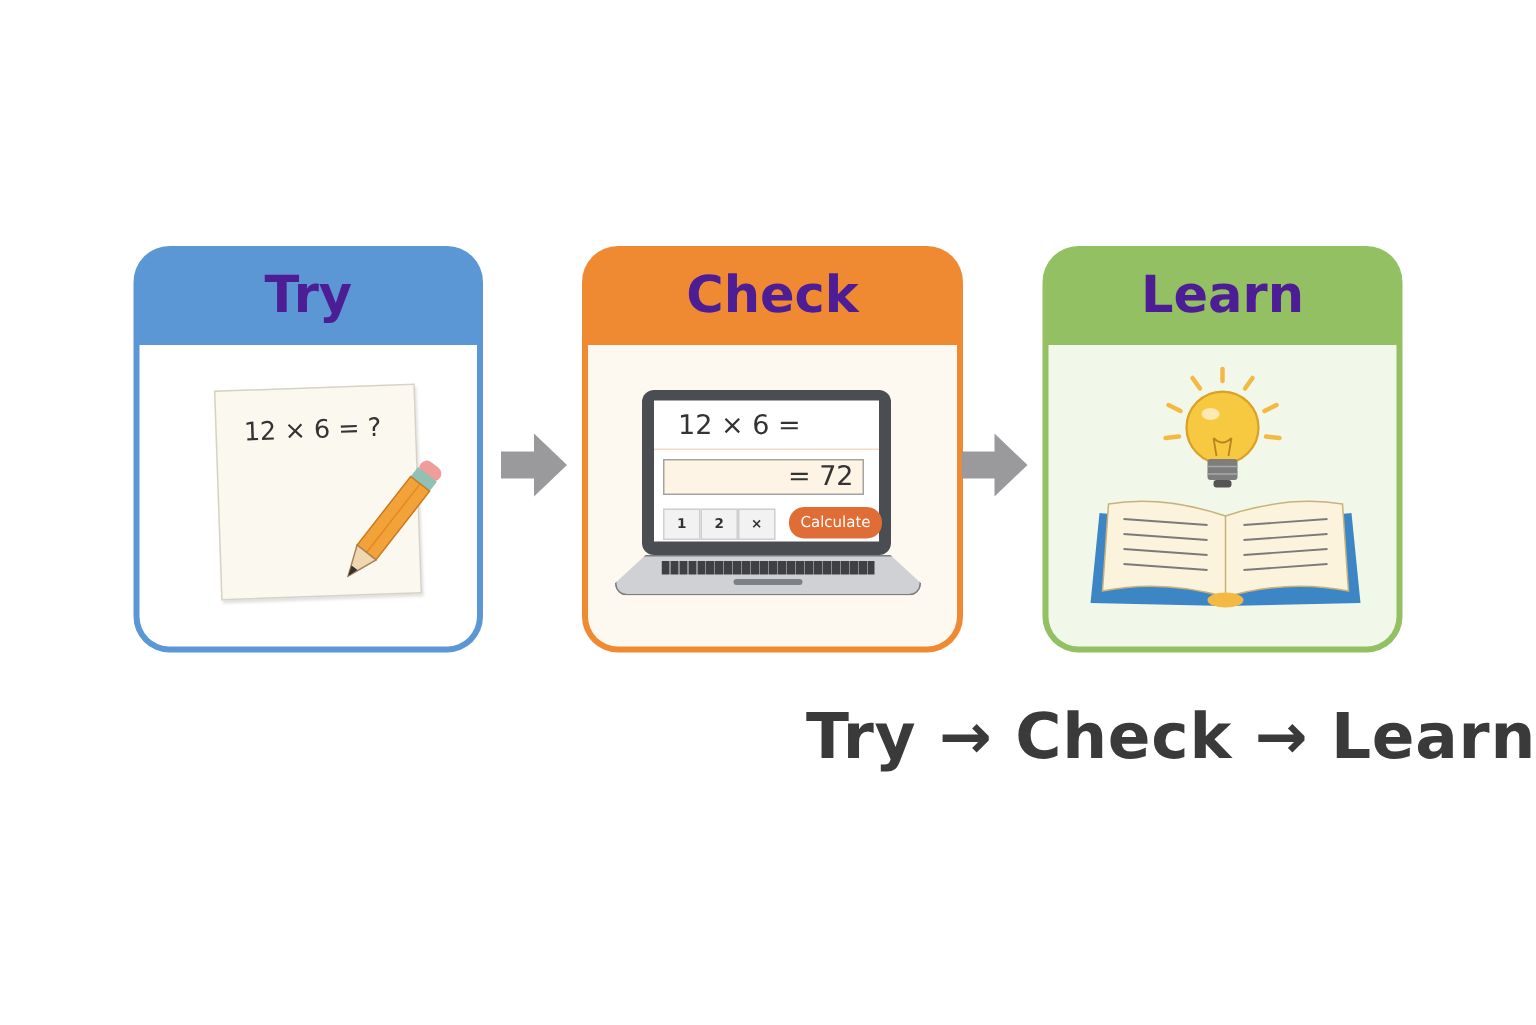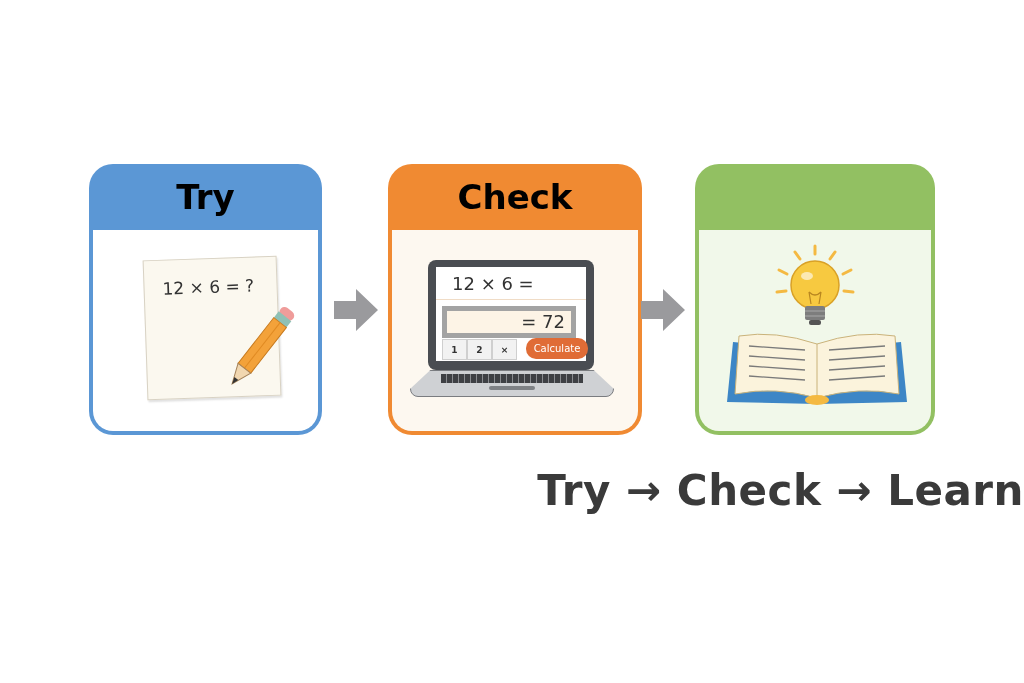--- a/index.html
+++ b/index.html
@@ -1,37 +1,37 @@
 <!DOCTYPE html>
 <html><head>
 <meta charset="utf-8">
 <style>
   html,body{margin:0;padding:0;}
   body{width:1024px;height:683px;background:#ffffff;position:relative;overflow:hidden;font-family:"DejaVu Sans","Liberation Sans",sans-serif;}
   .card{position:absolute;top:164px;height:271px;border-radius:24px;box-sizing:border-box;overflow:hidden;}
-  .card .head{height:66px;display:flex;align-items:center;justify-content:center;color:#000000;font-weight:bold;font-size:34px;}
+  .card .head{height:66px;display:flex;align-items:center;justify-content:center;color:#4c1d95;font-weight:bold;font-size:34px;}
   .card .body{position:absolute;left:4px;right:4px;top:66px;bottom:4px;border-radius:0 0 20px 20px;}
   #card-try{left:89px;width:233px;background:#5b97d5;}
   #card-try .body{background:#ffffff;}
   #card-check{left:388px;width:254px;background:#f08a32;}
   #card-check .body{background:#fdf8f0;}
   #card-learn{left:695px;width:240px;background:#92c062;}
   #card-learn .body{background:#f1f8ea;}
   .arrow{position:absolute;top:287px;width:46px;height:46px;}
   #arrow-1{left:334px;} #arrow-2{left:641px;}
   .caption{position:absolute;left:0;right:0;top:466px;text-align:right;font-size:42px;color:#3a3a3a;font-weight:bold;letter-spacing:0.5px;padding-left:14px;}
   
   .paper{position:absolute;left:52px;top:28px;width:132px;height:138px;background:#fbf8ef;border:1px solid #d8d2c4;transform:rotate(-2deg);box-shadow:1px 2px 2px rgba(0,0,0,0.12);}
   .paper .eq{position:absolute;left:18px;top:18px;font-size:17px;color:#333;}
   
   .screen{position:absolute;left:36px;top:30px;width:166px;height:110px;background:#4a4d52;border-radius:8px;}
   .screen .inner{position:absolute;left:8px;top:7px;right:8px;bottom:9px;background:#fff;}
   .scr-eq{position:absolute;left:16px;top:6px;font-size:18px;color:#333;}
   .scr-line{position:absolute;left:0;right:0;top:32px;border-top:1px solid #f0dcc6;}
-  .scr-res{position:absolute;left:6px;right:10px;top:39px;height:22px;background:#fdf4e6;border:5px solid #a3a3a3;text-align:right;font-size:18px;color:#333;padding-right:6px;line-height:22px;}
+  .scr-res{position:absolute;left:6px;right:10px;top:39px;height:22px;background:#fdf4e6;border:1px solid #a3a3a3;text-align:right;font-size:18px;color:#333;padding-right:6px;line-height:22px;}
   .keys{position:absolute;left:6px;top:72px;display:flex;}
   .key{width:23px;height:19px;background:#f2f2f2;border:1px solid #cfcfcf;font-size:9px;font-weight:bold;display:flex;align-items:center;justify-content:center;color:#333;}
   .calc-btn{position:absolute;left:90px;top:71px;width:62px;height:21px;background:#e06c36;color:#fff;font-size:10px;border-radius:10px;display:flex;align-items:center;justify-content:center;}
   .base{position:absolute;left:18px;top:140px;width:202px;height:25px;background:#cfd1d4;border:1px solid #7a7c80;border-radius:2px 2px 8px 8px;clip-path:polygon(10% 0,90% 0,100% 70%,100% 100%,0 100%,0 70%);}
   .kbd{position:absolute;left:30px;top:3px;right:30px;height:9px;background:repeating-linear-gradient(90deg,#3e4044 0 5px,#8a8c90 5px 6px);}
   .pad{position:absolute;left:78px;top:15px;width:46px;height:4px;background:#7e8185;border-radius:2px;}
 </style>
 </head>
 <body>
 
@@ -79,20 +79,21 @@
       <div class="pad"></div>
     </div>
   </div>
 </div>
 
 <svg class="arrow" id="arrow-2" viewBox="0 0 46 46">
   <polygon points="0,14 22,14 22,2 44,23 22,44 22,32 0,32" fill="#9a9a9d"></polygon>
 </svg>
 
 <div class="card" id="card-learn">
+  <div class="head">Learn</div>
   <div class="body">
     <svg style="position:absolute;left:70px;top:10px" width="92" height="100" viewBox="0 0 92 100">
       <g stroke="#f4b942" stroke-width="3" stroke-linecap="round">
         <line x1="46" y1="6" x2="46" y2="14"></line>
         <line x1="26" y1="12" x2="31" y2="19"></line>
         <line x1="66" y1="12" x2="61" y2="19"></line>
         <line x1="10" y1="30" x2="18" y2="34"></line>
         <line x1="82" y1="30" x2="74" y2="34"></line>
         <line x1="8" y1="52" x2="17" y2="51"></line>
         <line x1="84" y1="52" x2="75" y2="51"></line>

